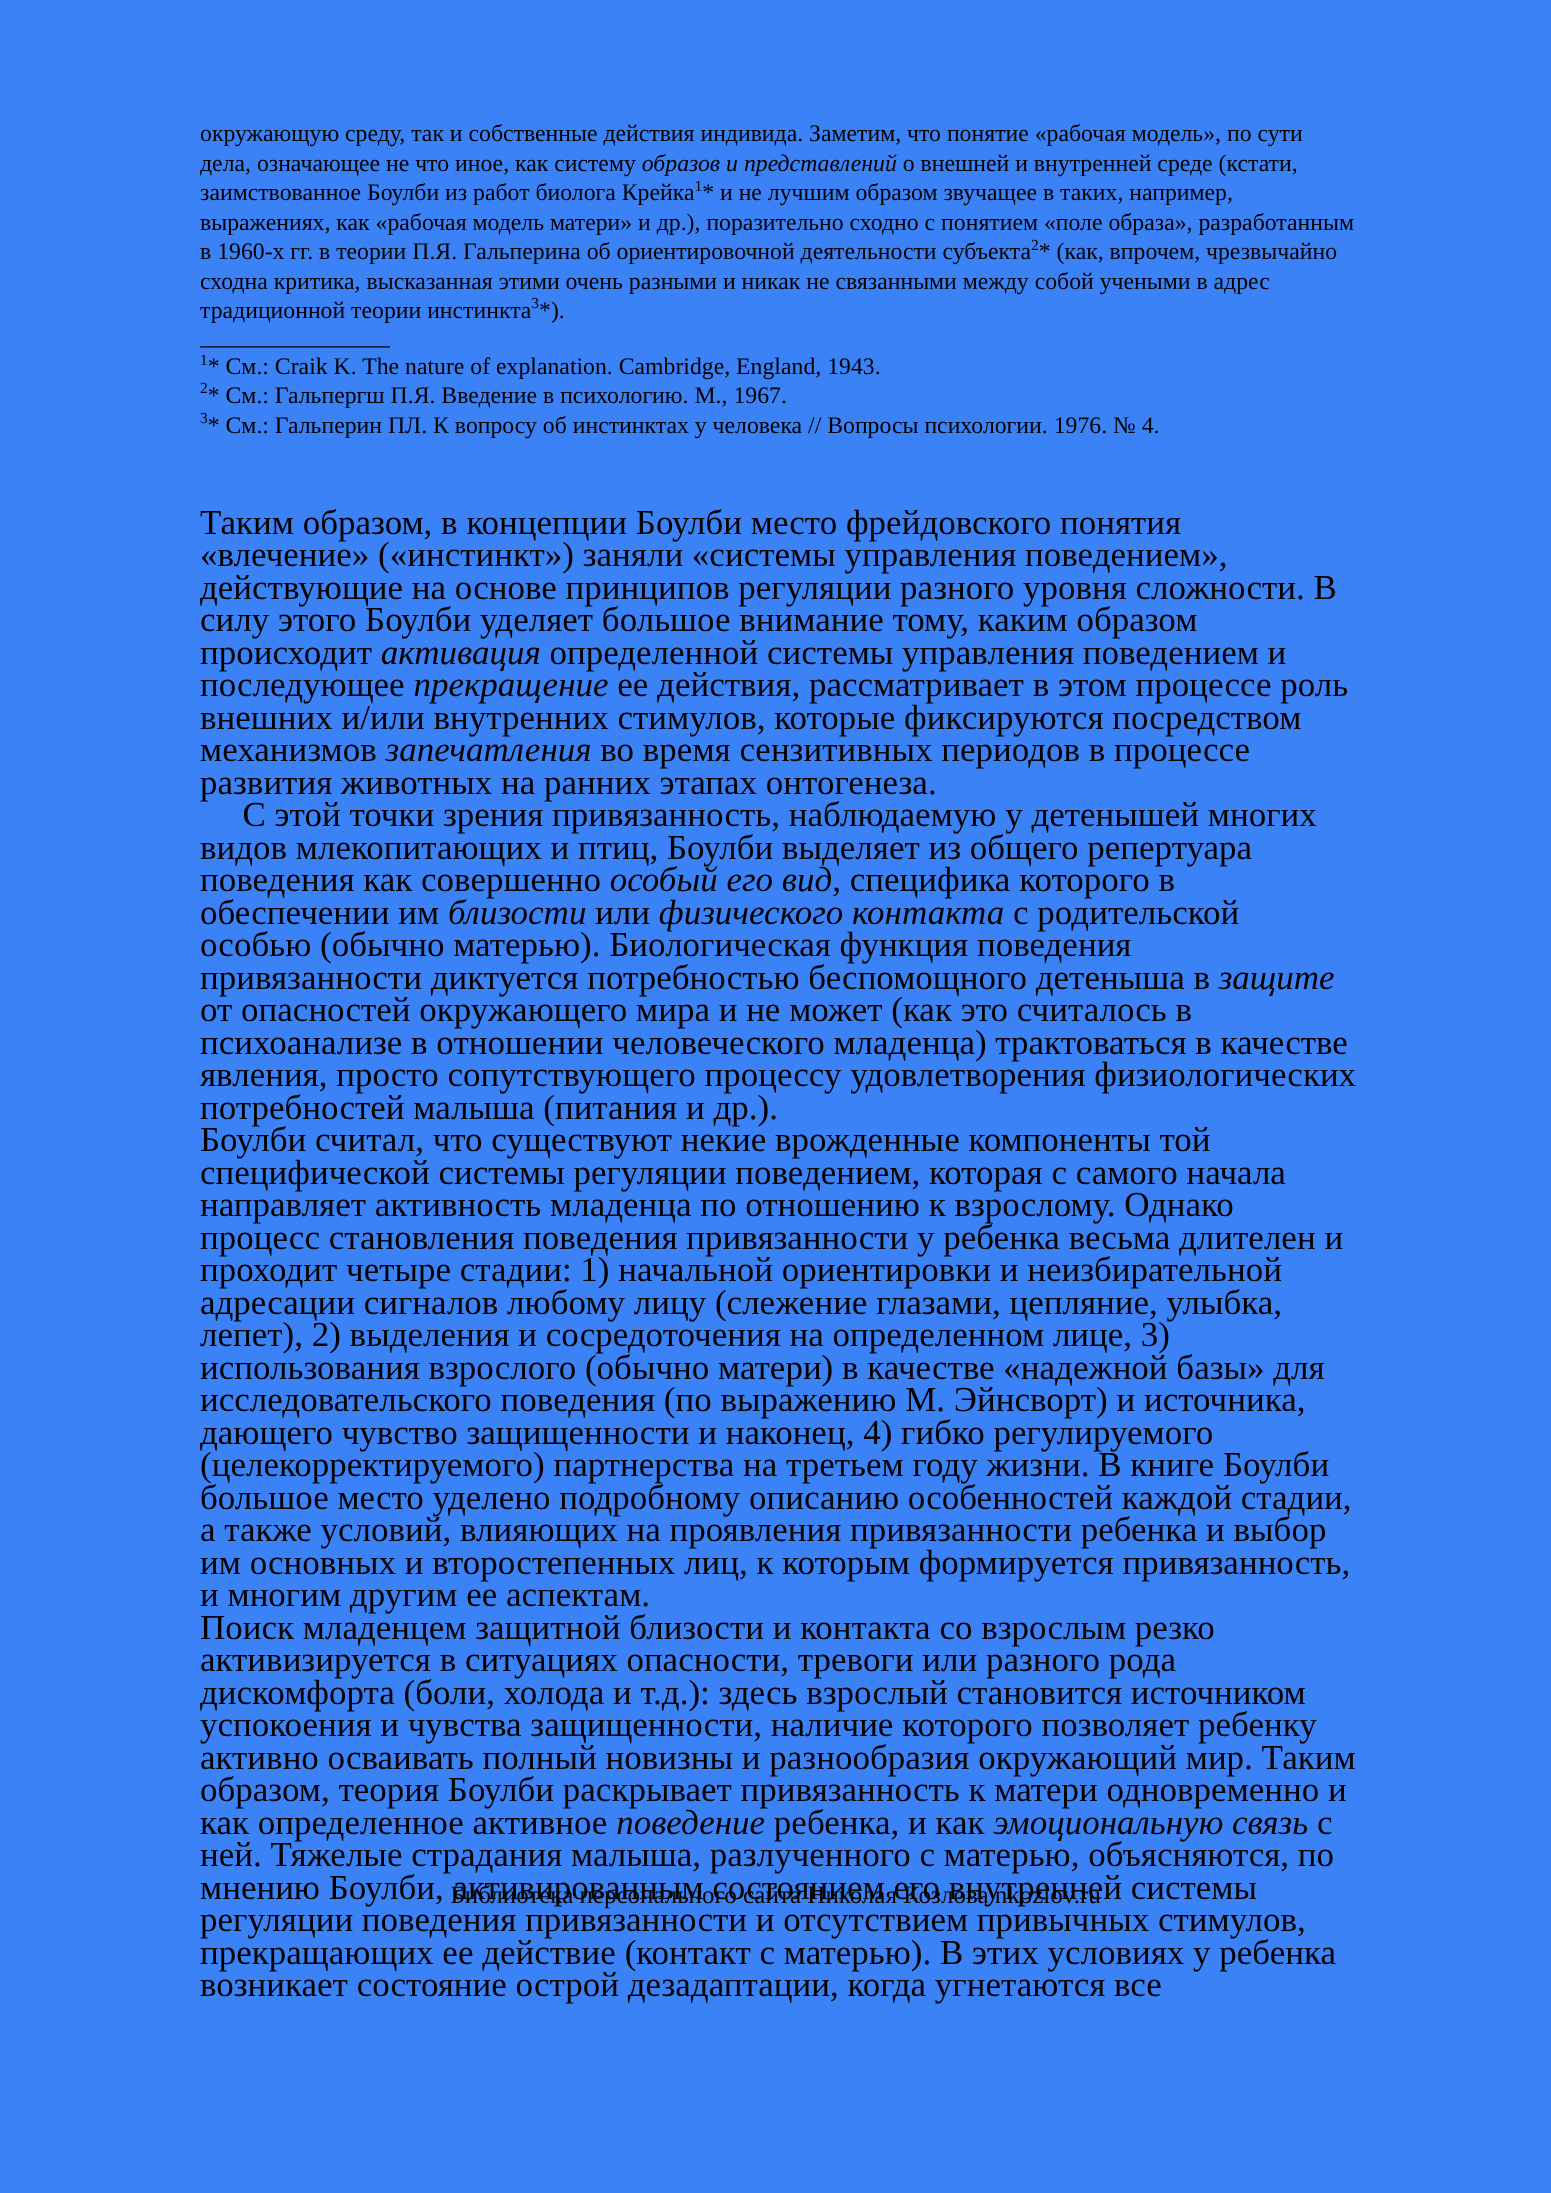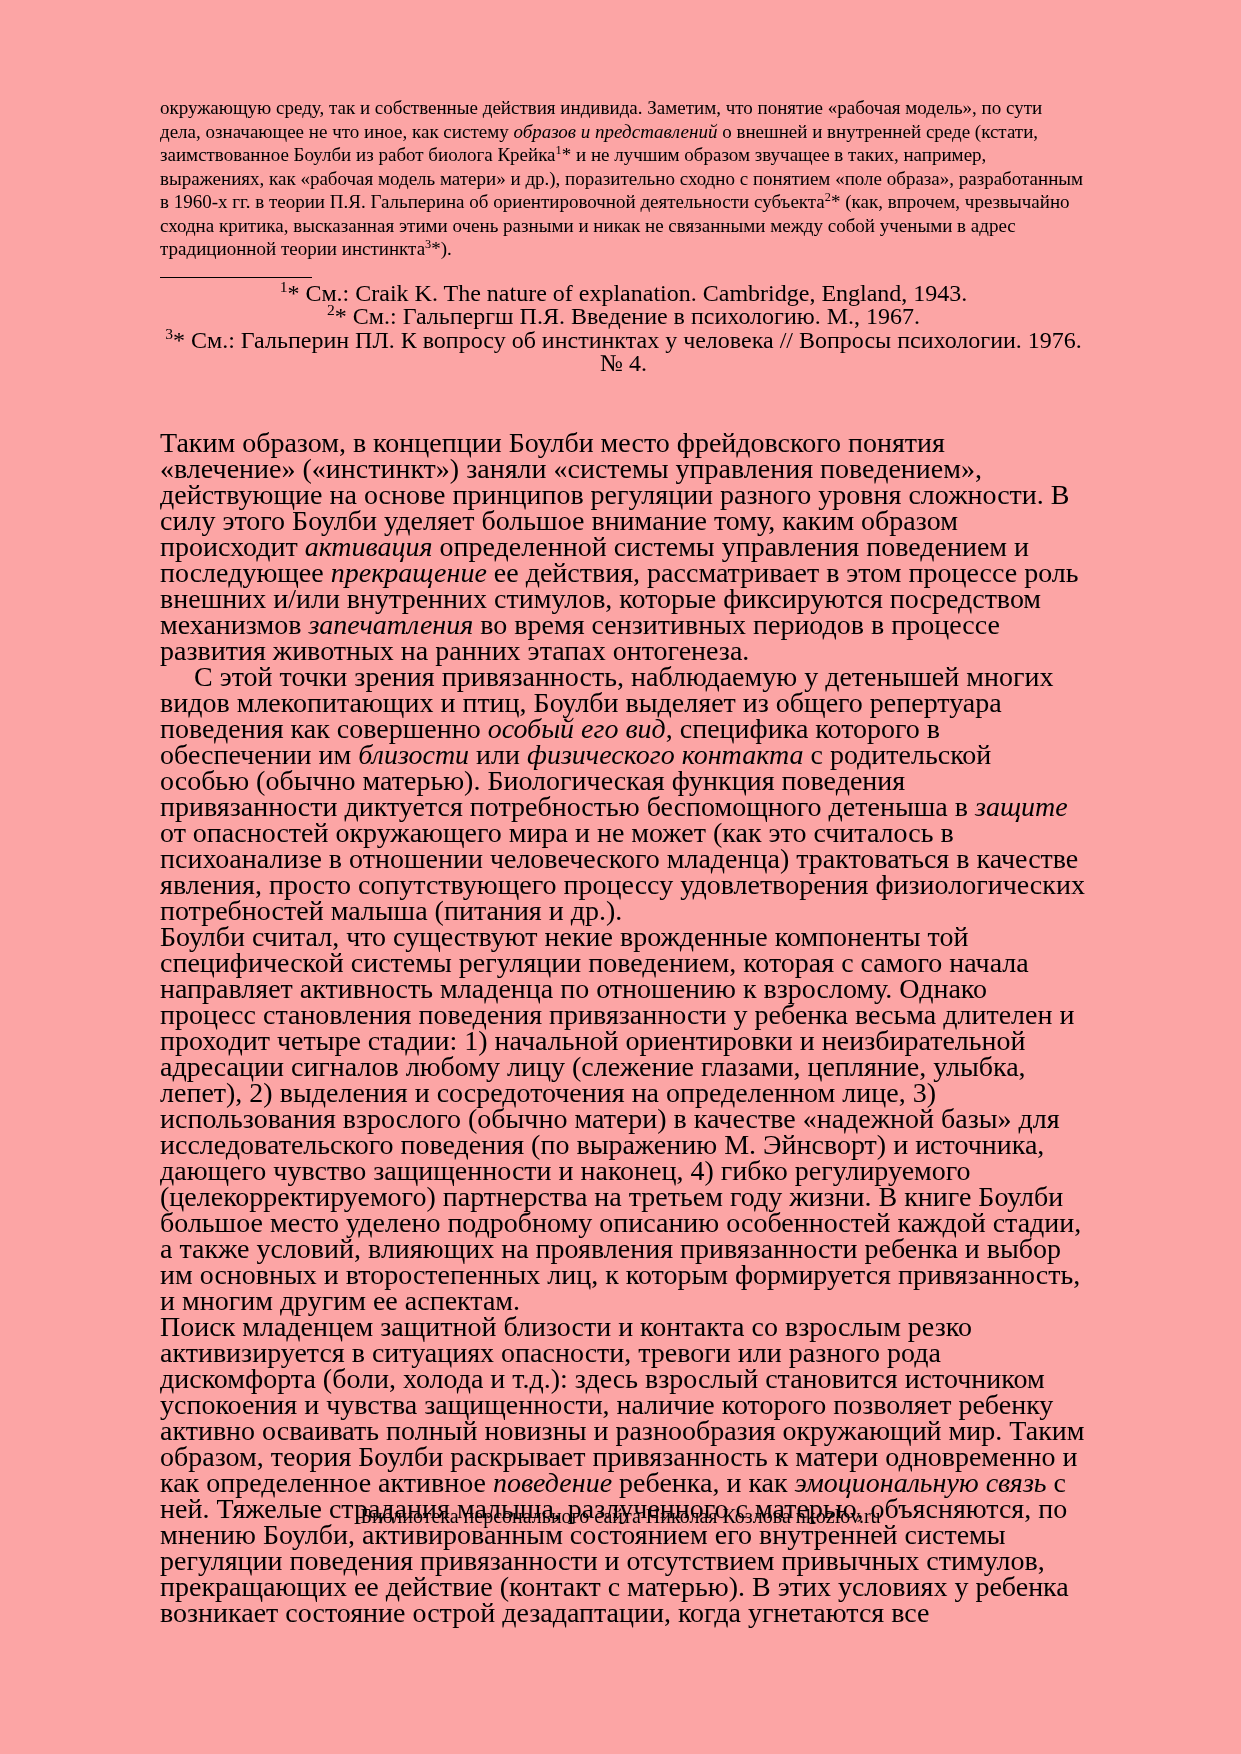--- a/index.html
+++ b/index.html
@@ -4,21 +4,21 @@
 <style>
   html, body {
     margin: 0;
     padding: 0;
     background: #ffffff;
   }
   .page {
     position: relative;
     width: 1241px;
     height: 1754px;
-    background: #fca5a5;
+    background: #3b82f6;
     color: #000000;
     font-family: "Liberation Serif", "DejaVu Serif", serif;
     overflow: hidden;
   }
   .content {
     position: absolute;
     left: 160px;
     top: 96px;
     width: 927px;
   }
@@ -29,23 +29,22 @@
   .top-section p.para {
     margin: 0;
   }
   .footnote-rule {
     width: 152px;
     height: 0;
     border-top: 1.6px solid #000;
     margin: 16px 0 4px 0;
   }
   .footnotes {
-    font-size: 24px;
+    font-size: 19px;
     line-height: 23.5px;
-    text-align: center;
   }
   .footnotes p.para {
     margin: 0;
   }
   .body-section {
     margin-top: 54px;
     font-size: 28px;
     line-height: 26px;
   }
   .body-section p.para {

